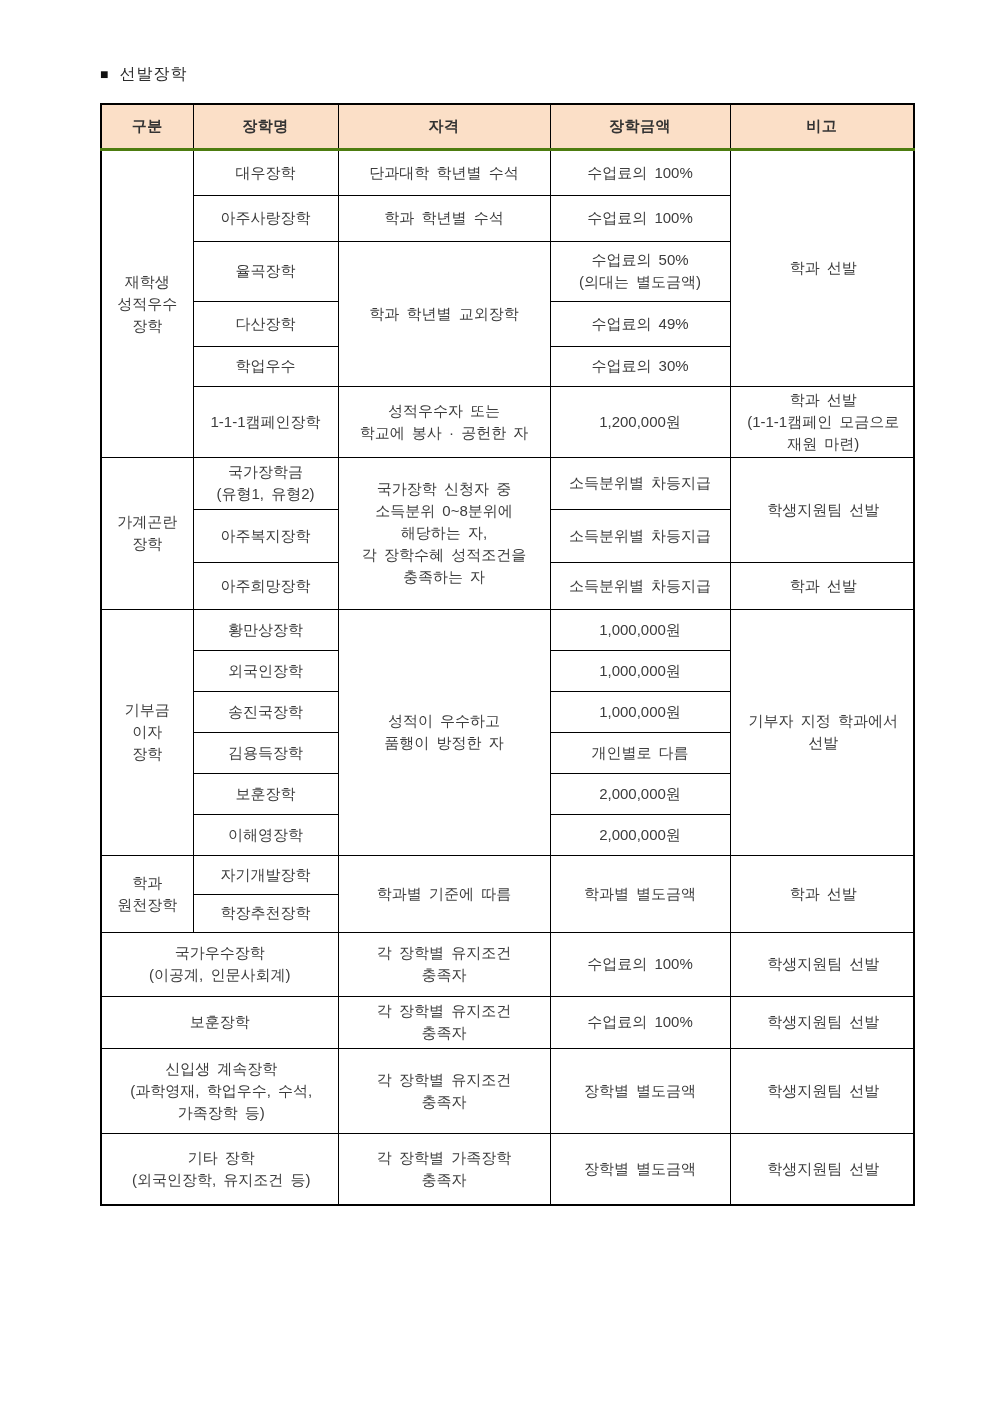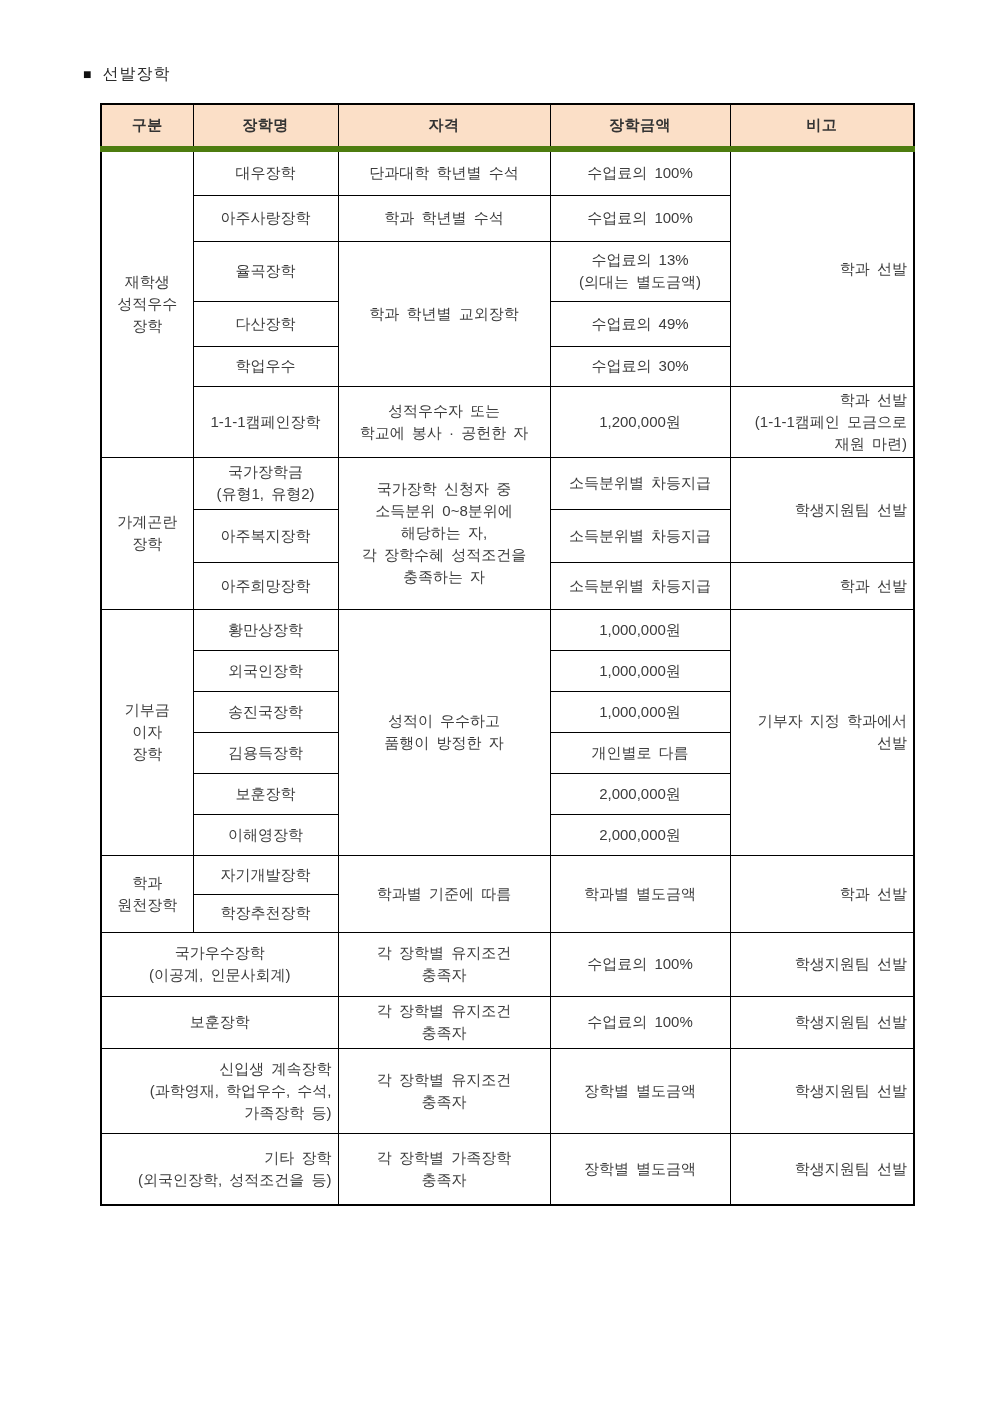--- a/index.html
+++ b/index.html
@@ -10,21 +10,21 @@
   }
   .page {
     position: relative;
     width: 992px;
     height: 1403px;
     background: #ffffff;
     overflow: hidden;
   }
   .doc-title {
     position: absolute;
-    left: 83px;
+    left: 100px;
     top: 64px;
     font-size: 16px;
     color: #2b2b2b;
     letter-spacing: 1px;
     white-space: nowrap;
   }
   .doc-title .bullet {
     font-size: 14px;
     margin-right: 10px;
     color: #111111;
@@ -39,36 +39,36 @@
     border: 2px solid #000000;
   }
   table.sch th, table.sch td {
     border: 1px solid #000000;
     vertical-align: middle;
     padding: 2px 6px;
     overflow: hidden;
   }
   table.sch thead th {
     background: #FBDFC7;
-    border-bottom: 6px solid #4d7c0f;
+    border-bottom: 3px solid #4d7c0f;
     font-size: 15px;
     font-weight: bold;
     color: #333333;
     text-align: center;
     letter-spacing: 0.5px;
   }
   table.sch td {
     font-size: 15px;
     line-height: 22px;
     color: #3c3c3c;
     text-align: center;
     white-space: pre-line;
     word-spacing: 3px;
   }
-  table.sch td.left { text-align: right; padding-left: 9px; }
+  table.sch td.left { text-align: center; padding-left: 9px; }
 </style>
 </head>
 <body>
 
 <div class="page">
 
   <div class="doc-title">
     <span class="bullet">■</span><span>선발장학</span>
   </div>
 
@@ -101,21 +101,21 @@
         <td rowspan="5" class="left">학과 선발</td>
       </tr>
       <tr style="height:46px">
         <td>아주사랑장학</td>
         <td>학과 학년별 수석</td>
         <td>수업료의 100%</td>
       </tr>
       <tr style="height:60px">
         <td>율곡장학</td>
         <td rowspan="3">학과 학년별 교외장학</td>
-        <td>수업료의 13%
+        <td>수업료의 50%
 (의대는 별도금액)</td>
       </tr>
       <tr style="height:45px">
         <td>다산장학</td>
         <td>수업료의 49%</td>
       </tr>
       <tr style="height:40px">
         <td>학업우수</td>
         <td>수업료의 30%</td>
       </tr>
@@ -215,21 +215,21 @@
         <td colspan="2" class="left">신입생 계속장학
 (과학영재, 학업우수, 수석,
 가족장학 등)</td>
         <td>각 장학별 유지조건
 충족자</td>
         <td>장학별 별도금액</td>
         <td class="left">학생지원팀 선발</td>
       </tr>
       <tr style="height:72px">
         <td colspan="2" class="left">기타 장학
-(외국인장학, 성적조건을 등)</td>
+(외국인장학, 유지조건 등)</td>
         <td>각 장학별 가족장학
 충족자</td>
         <td>장학별 별도금액</td>
         <td class="left">학생지원팀 선발</td>
       </tr>
     </tbody>
   </table>
 
 </div>
 

